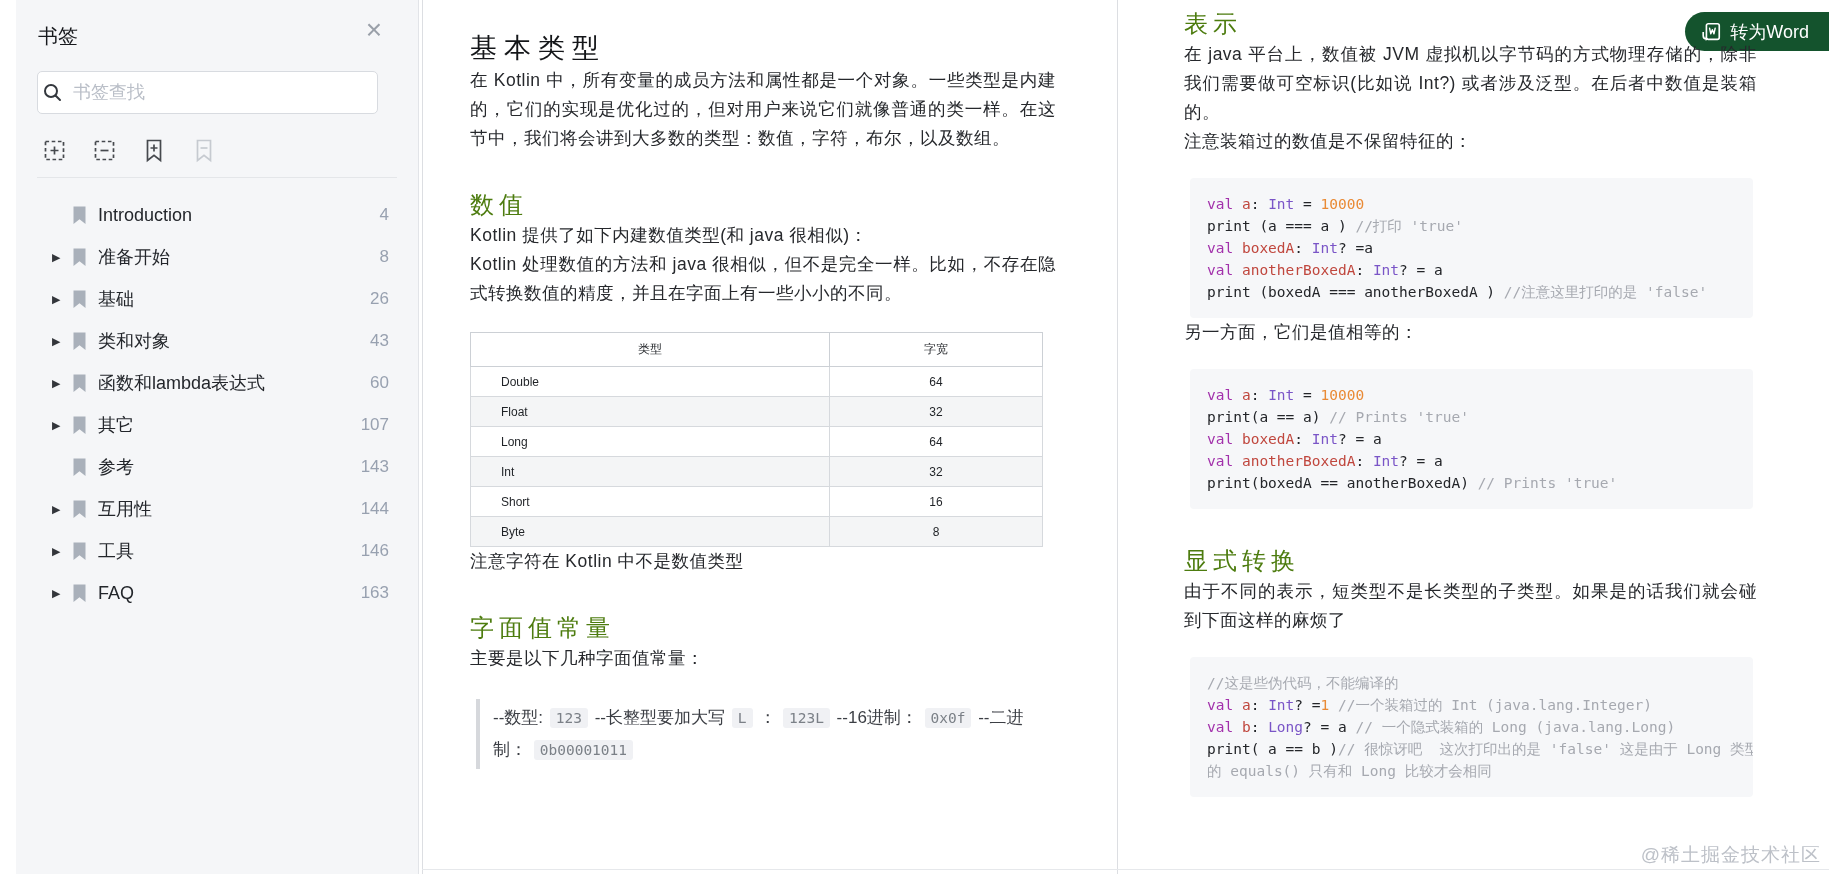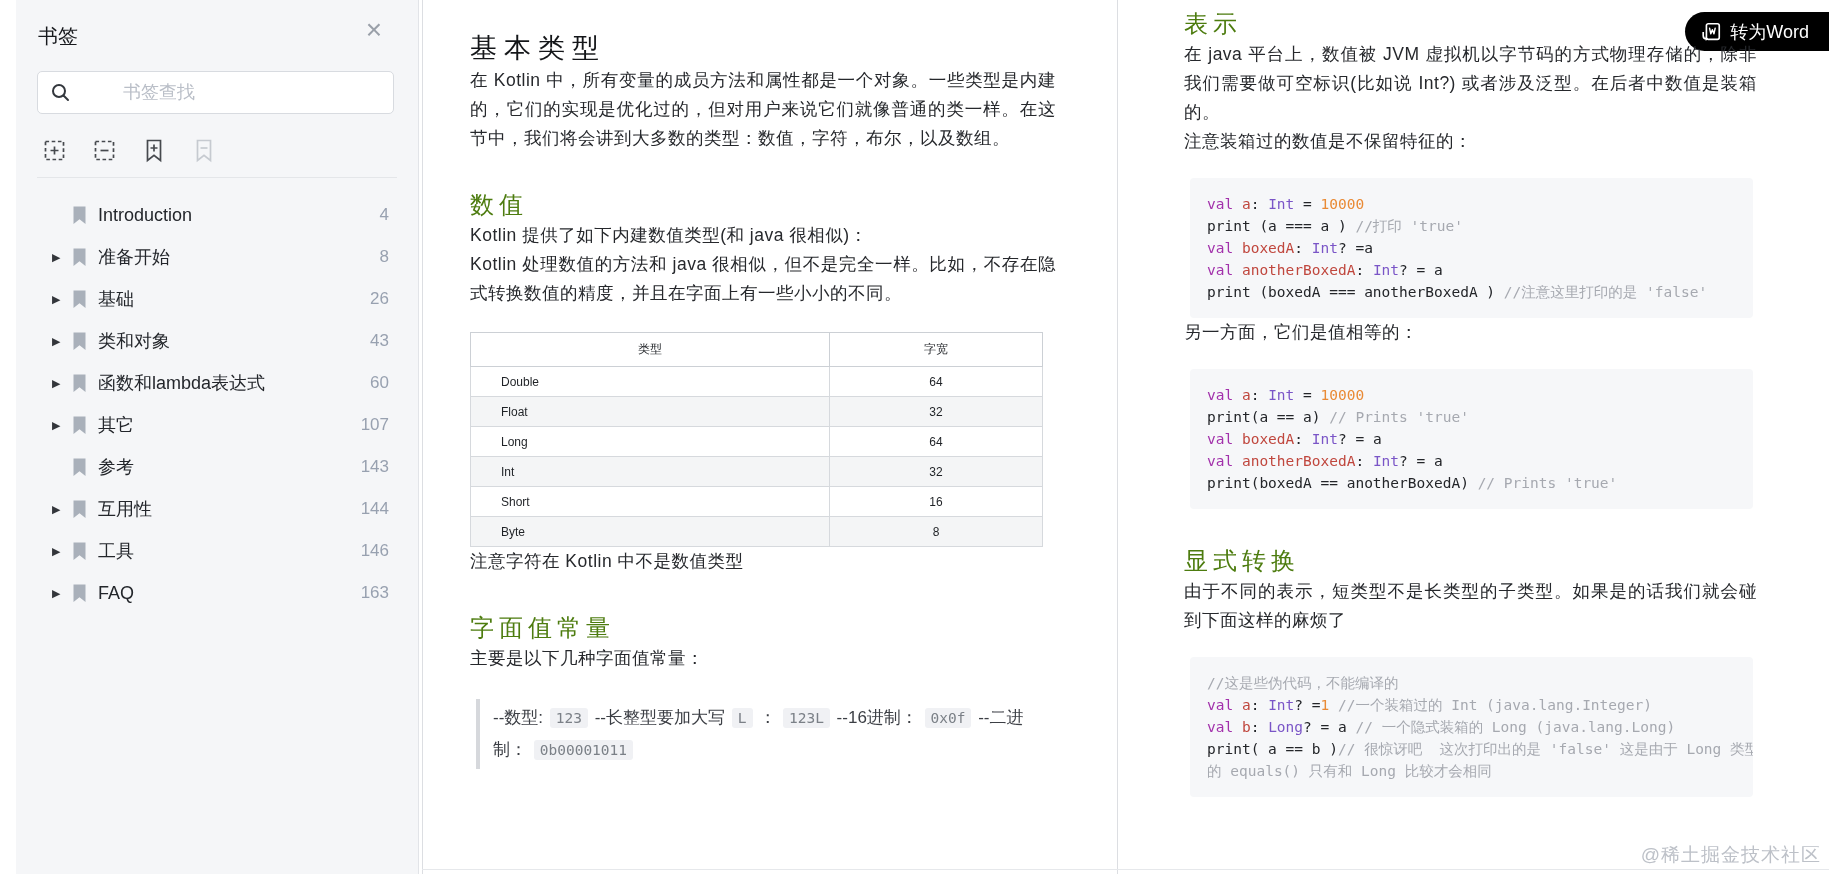--- a/index.html
+++ b/index.html
@@ -8,42 +8,42 @@
   body { position:relative; }
 
   
   .sidebar { position:absolute; left:16px; top:0; width:402px; height:874px;
     background:#f5f6f8; border-right:1px solid #e2e4e8; }
   .sb-title { position:absolute; left:22px; top:23px; font-size:20px; color:#17191d; }
   .sb-close { position:absolute; right:36px; top:16px; font-size:28px; line-height:28px;
     color:#9aa0a9; cursor:pointer; font-weight:300; }
   .sb-search { position:absolute; left:21px; top:71px; width:331px; height:41px;
     background:#fff; border:1px solid #d8dbe0; border-radius:5px;
-    display:flex; align-items:center; padding:0 12px;gap:42px; }
+    display:flex; align-items:center; padding:0 4px; }
   .sb-search input { border:0; outline:0; flex:1; font-size:18px; color:#333;
     background:transparent; margin-left:10px; font-family:inherit; }
   .sb-search input::placeholder { color:#b9bec7; }
   .sb-tools { position:absolute; left:24px; top:136px; display:flex; gap:22px; align-items:center; }
   .tool { width:28px; height:28px; display:flex; align-items:center; justify-content:center; cursor:pointer; }
   .sb-divider { position:absolute; left:21px; top:177px; width:360px; height:1px; background:#e4e6e9; }
   .sb-list { position:absolute; left:0; top:194px; width:402px;margin-left:10px; }
   .bm-row { display:flex; align-items:center; height:42px; padding:0 39px 0 26px; cursor:pointer; }
   .bm-tri { width:19px; font-size:11px; color:#33363b; flex:none; }
   .bm-tri.nox { visibility:hidden; }
   .bm-ic { width:27px; flex:none; display:flex; align-items:center; }
   .bm-label { flex:1; font-size:18px; color:#23262b; white-space:nowrap; overflow:hidden; }
   .bm-page { font-size:17px; color:#98a1b0; }
 
   
   .vline { position:absolute; top:0; height:874px; width:1px; background:#dcdee2; }
   .vline.v1 { left:422px; } .vline.v2 { left:1117px; }
   .hline-bottom { position:absolute; left:422px; width:1407px; top:869px; height:1px; background:#e6e8eb; }
 
   .word-btn { position:absolute; top:12px; right:0; height:39px; padding:0 20px 0 15px;
-    background:#000000; color:#fff; border:0; border-radius:20px 0 0 20px; font-size:18px;
+    background:#14532d; color:#fff; border:0; border-radius:20px 0 0 20px; font-size:18px;
     display:flex; align-items:center; gap:8px; cursor:pointer; font-family:inherit; }
   .watermark { position:absolute; right:8px; top:842px; font-size:19px; color:#bdc1c8; letter-spacing:1px; }
 
   
   .page { position:absolute; top:0; color:#26282c; }
   .page1 { left:470px; width:586px; }
   .page2 { left:1184px; width:573px; }
   .page h1 { font-size:27px; font-weight:400; letter-spacing:7px; color:#141619; margin-top:30px; }
   .page h2 { font-size:24px; font-weight:400; letter-spacing:5px; color:#4d7c0f; margin-top:36px; }
   .page2 h2.first { margin-top:8px; }

